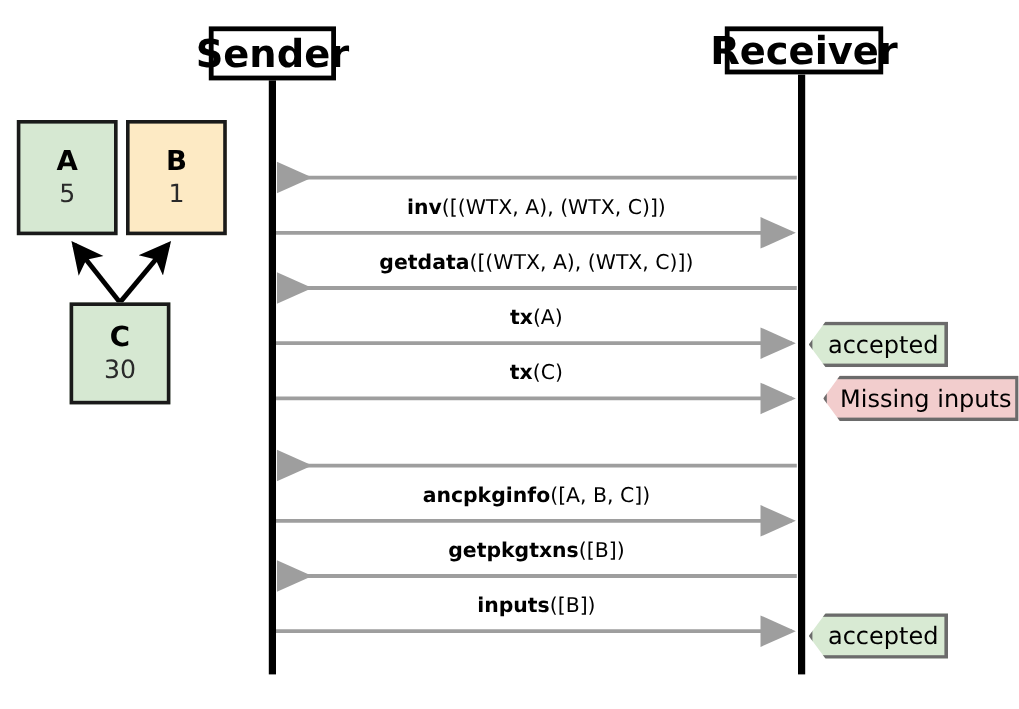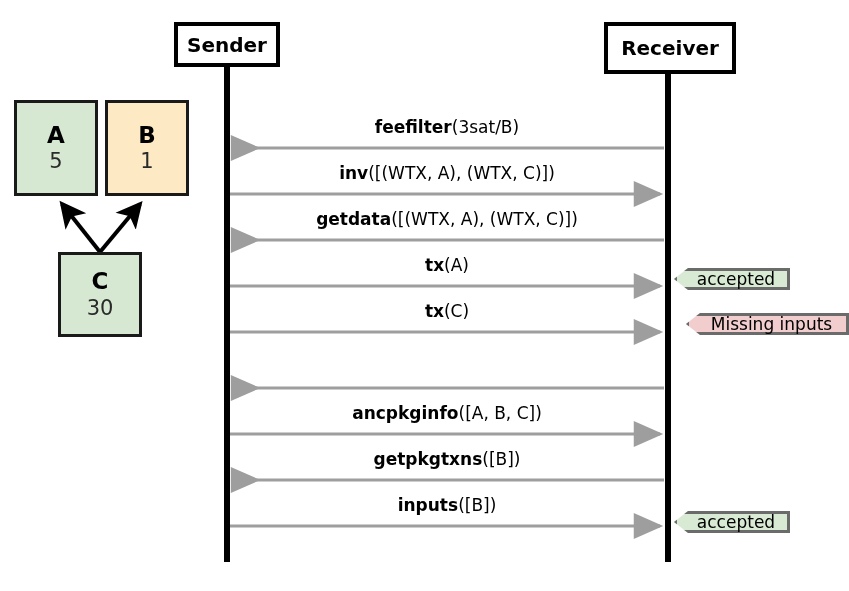--- a/index.html
+++ b/index.html
@@ -20,21 +20,21 @@
 
   
   .participant-box {
     position: absolute;
     background: #ffffff;
     border: 4px solid #000000;
     display: flex;
     align-items: center;
     justify-content: center;
     font-weight: bold;
-    font-size: 20px;
+    font-size: 32px;
     color: #000000;
     box-sizing: border-box;
     z-index: 4;
   }
   .lifeline {
     position: absolute;
     width: 6px;
     background: #000000;
     z-index: 3;
   }
@@ -87,43 +87,43 @@
     overflow: visible;
   }
 
   
   .badge {
     position: absolute;
     box-sizing: border-box;
     display: flex;
     align-items: center;
     justify-content: center;
-    font-size: 17px;
-    color: #000000;
-    height: 22px;
+    font-size: 20px;
+    color: #000000;
+    height: 38px;
     padding-left: 20px;
     padding-right: 12px;
     border: 3px solid #6b6b6b;
     -webkit-clip-path: polygon(0% 50%, 14px 0%, 100% 0%, 100% 100%, 14px 100%);
     clip-path: polygon(0% 50%, 14px 0%, 100% 0%, 100% 100%, 14px 100%);
     z-index: 5;
     white-space: nowrap;
   }
 </style>
 </head>
 <body>
 
 <div id="canvas">
 
   <div class="participant-box" style="left:174px; top:22px; width:106px; height:45px;">
     <span>Sender</span>
   </div>
   <div class="lifeline" style="left:224px; top:62px; height:500px;"></div>
 
-  <div class="participant-box" style="left:604px; top:22px; width:132px; height:52px;">
+  <div class="participant-box" style="left:604px; top:22px; width:132px; height:40px;">
     <span>Receiver</span>
   </div>
   <div class="lifeline" style="left:665px; top:62px; height:500px;"></div>
 
   <div class="tx-box" style="left:14px; top:100px; width:84px; height:96px; background:#d6e8d2;">
     <span class="tx-label">A</span>
     <span class="tx-value">5</span>
   </div>
 
   <div class="tx-box" style="left:105px; top:100px; width:84px; height:96px; background:#fdeac4;">
@@ -150,23 +150,20 @@
     <defs>
       <marker id="headL" markerWidth="10" markerHeight="9" refX="8.6" refY="4.5" orient="auto">
         <polygon points="9.6,0.4 0.4,4.5 9.6,8.6" fill="#9e9e9e"></polygon>
       </marker>
       <marker id="headR" markerWidth="10" markerHeight="9" refX="8.6" refY="4.5" orient="auto">
         <polygon points="0.4,0.4 9.6,4.5 0.4,8.6" fill="#9e9e9e"></polygon>
       </marker>
     </defs>
     <line x1="438" y1="8" x2="8" y2="8" stroke="#9e9e9e" stroke-width="3.2" marker-end="url(#headL)"></line>
   </svg>
-  <div class="msg-label" style="left:226px; top:117px; width:442px;">
-    <b>feefilter</b><span>(3sat/B)</span>
-  </div>
 
   <svg class="msg-arrow" style="left:226px; top:186px; width:442px;">
     <line x1="4" y1="8" x2="434" y2="8" stroke="#9e9e9e" stroke-width="3.2" marker-end="url(#headR)"></line>
   </svg>
   <div class="msg-label" style="left:226px; top:163px; width:442px;">
     <b>inv</b><span>([(WTX, A), (WTX, C)])</span>
   </div>
 
   <svg class="msg-arrow" style="left:226px; top:232px; width:442px;">
     <line x1="438" y1="8" x2="8" y2="8" stroke="#9e9e9e" stroke-width="3.2" marker-end="url(#headL)"></line>

